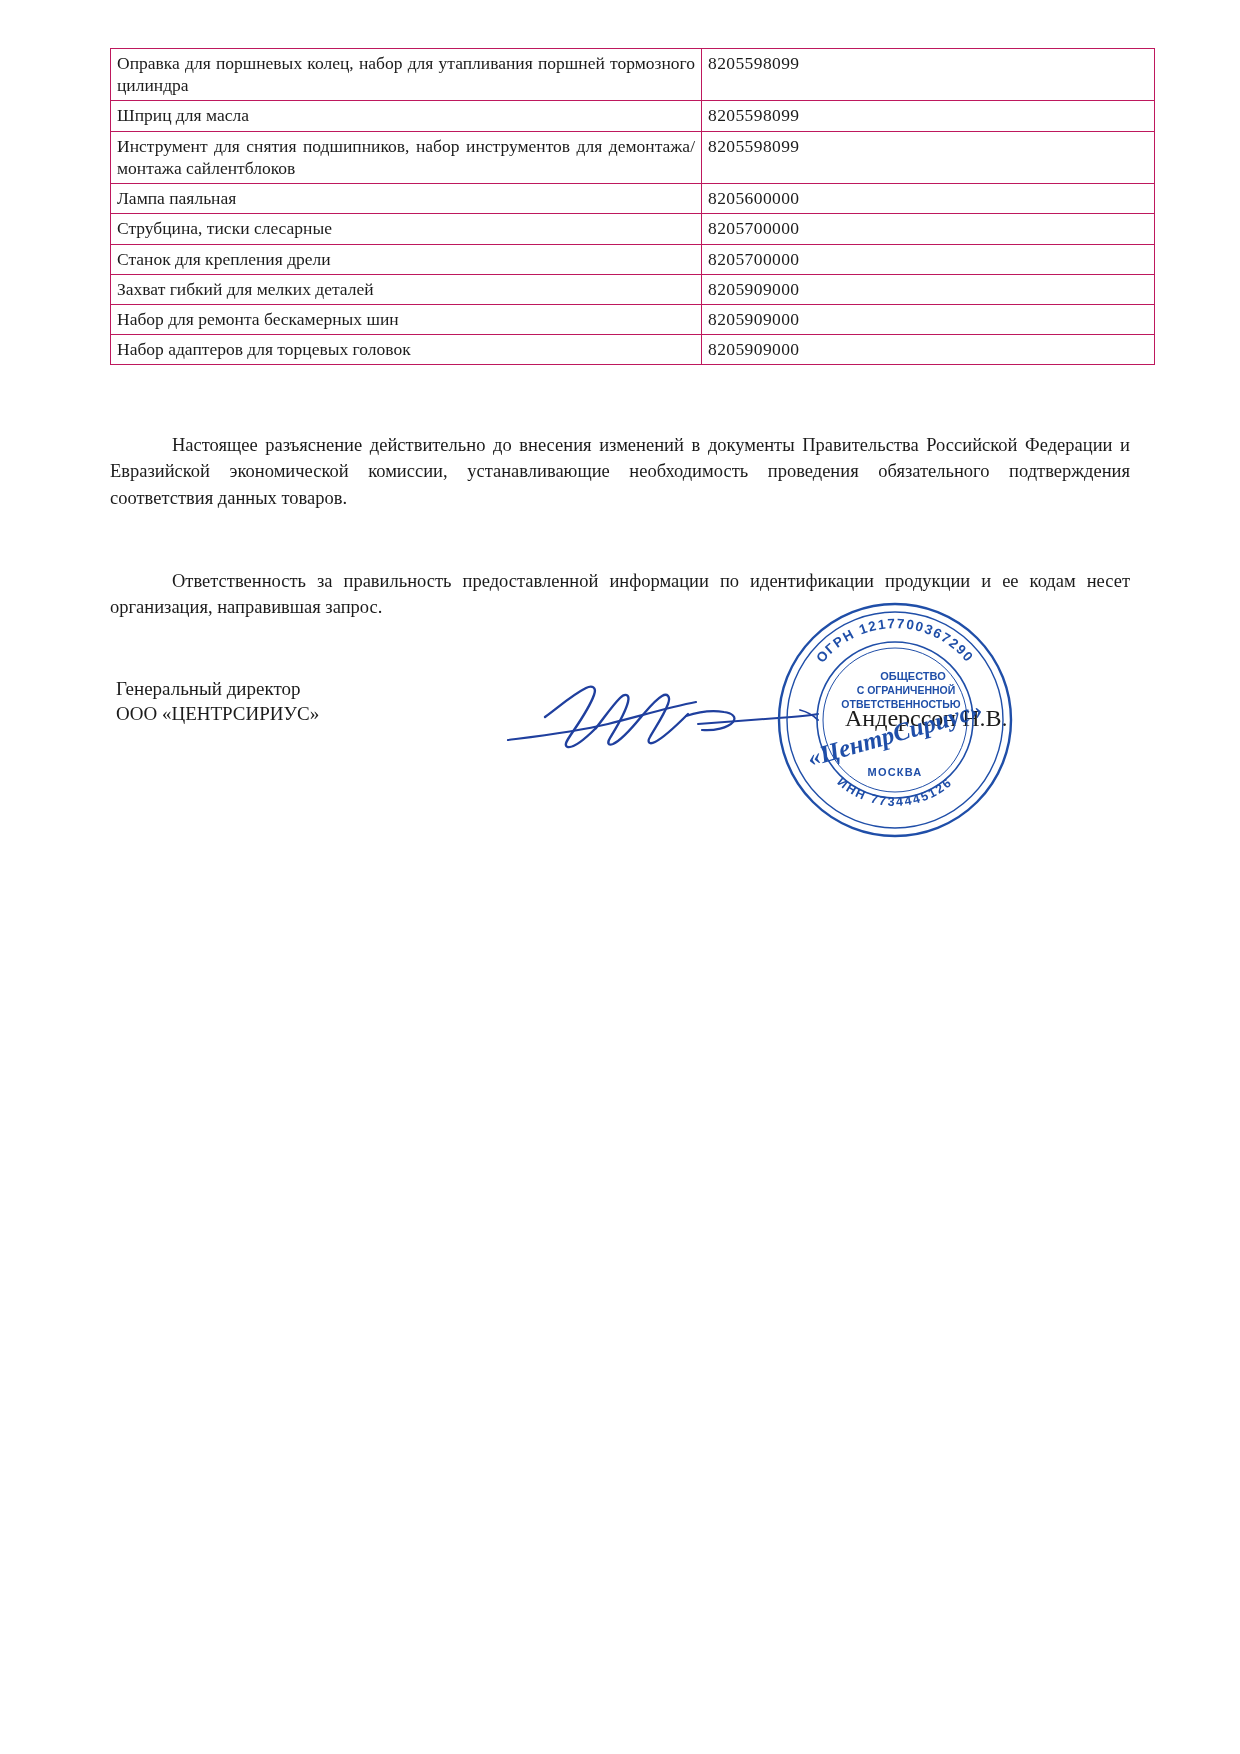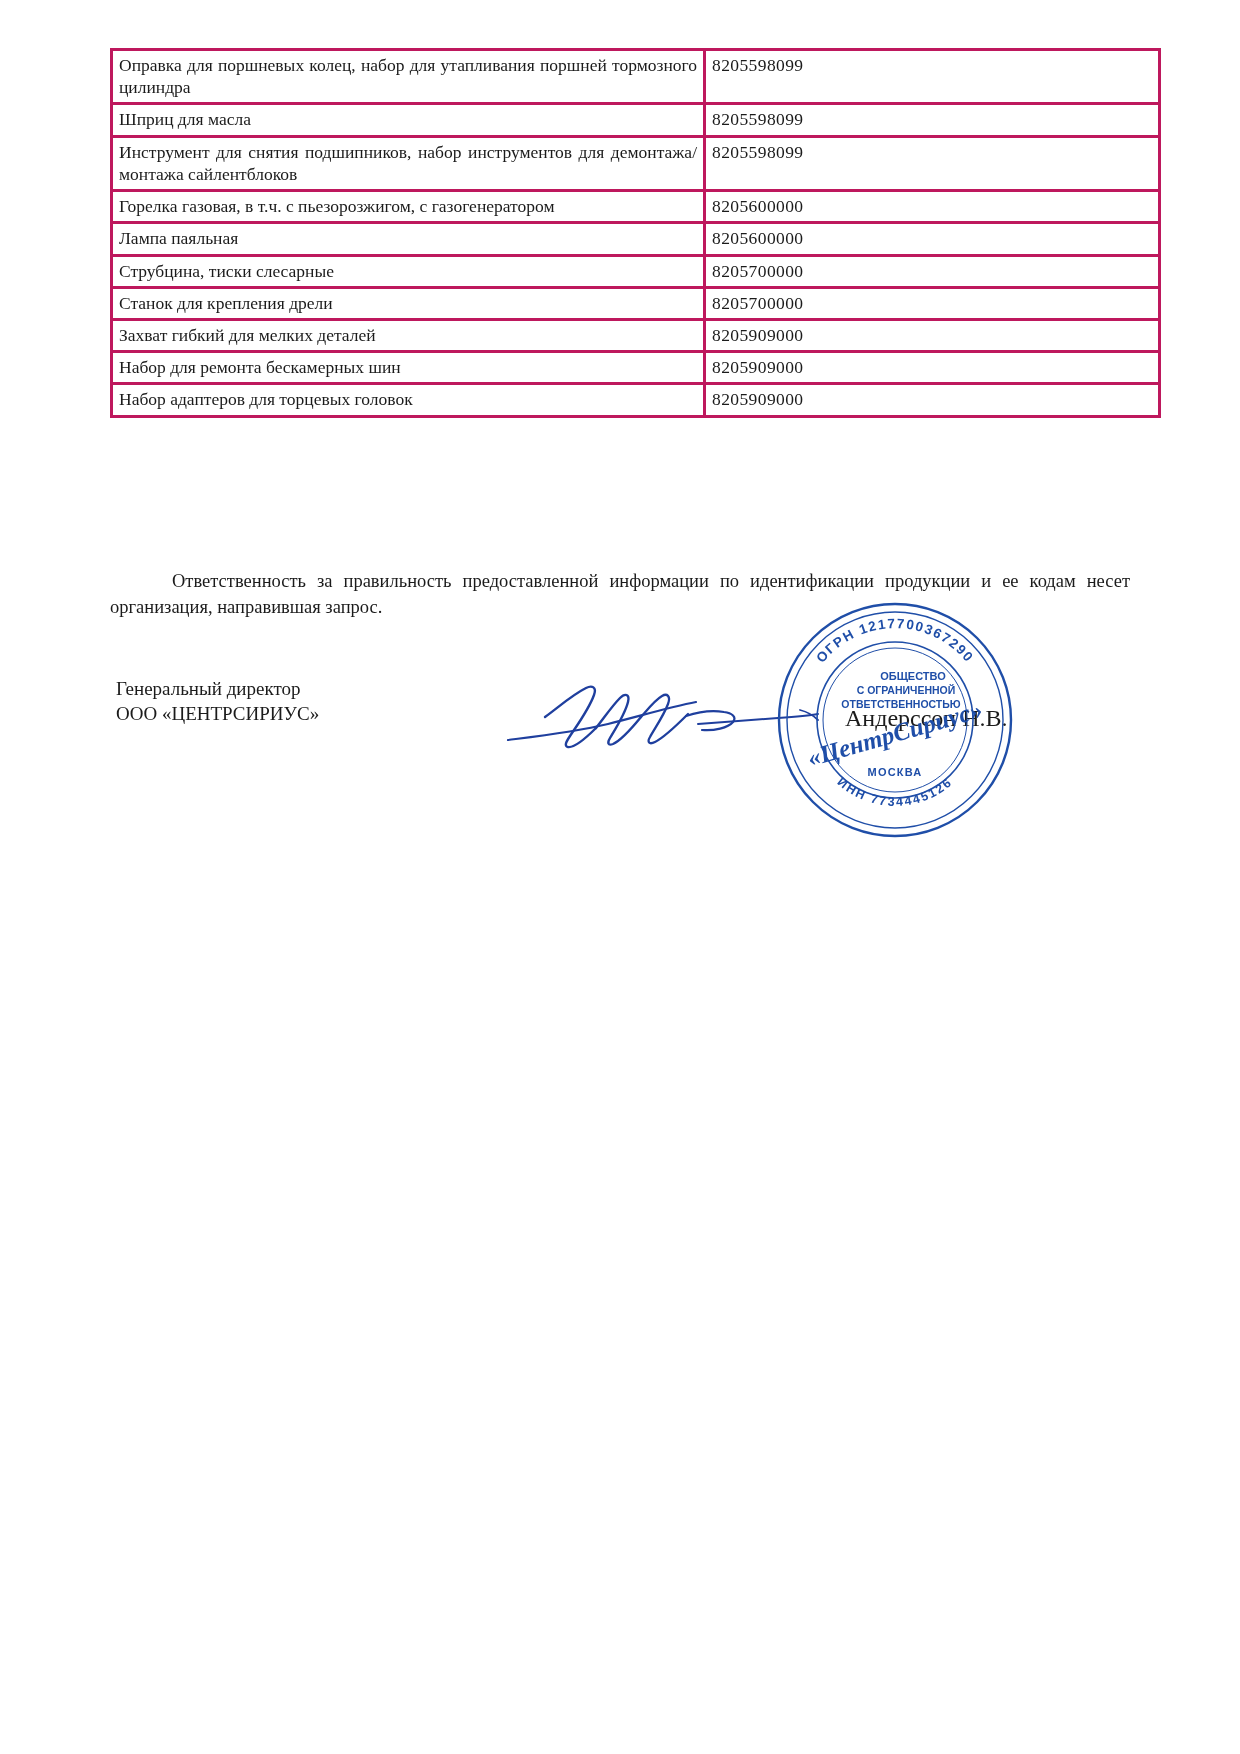--- a/index.html
+++ b/index.html
@@ -24,21 +24,21 @@
   
   .doc-table {
     position: absolute;
     left: 110px;
     top: 48px;
     width: 1020px;
     border-collapse: collapse;
     table-layout: fixed;
   }
   .doc-table td {
-    border: 3px solid #be185d;
+    border: 1px solid #be185d;
     padding: 3px 6px 4px 6px;
     font-size: 17.5px;
     line-height: 1.27;
     vertical-align: top;
     font-family: "Liberation Serif", serif;
   }
   .doc-table td.name {
     width: 578px;
   }
   .doc-table td.code {
@@ -115,24 +115,20 @@
       </tr>
       <tr>
         <td class="name just">Шприц для масла</td>
         <td class="code">8205598099</td>
       </tr>
       <tr>
         <td class="name just">Инструмент для снятия подшипников, набор инструментов для демонтажа/монтажа сайлентблоков</td>
         <td class="code">8205598099</td>
       </tr>
       <tr>
-        <td class="name">Горелка газовая, в т.ч. с пьезорозжигом, с газогенератором</td>
-        <td class="code">8205600000</td>
-      </tr>
-      <tr>
         <td class="name">Лампа паяльная</td>
         <td class="code">8205600000</td>
       </tr>
       <tr>
         <td class="name">Струбцина, тиски слесарные</td>
         <td class="code">8205700000</td>
       </tr>
       <tr>
         <td class="name">Станок для крепления дрели</td>
         <td class="code">8205700000</td>
@@ -145,20 +141,21 @@
         <td class="name">Набор для ремонта бескамерных шин</td>
         <td class="code">8205909000</td>
       </tr>
       <tr>
         <td class="name">Набор адаптеров для торцевых головок</td>
         <td class="code">8205909000</td>
       </tr>
     </tbody>
   </table>
 
+  <div class="para" id="para-1">Настоящее разъяснение действительно до внесения изменений в документы Правительства Российской Федерации и Евразийской экономической комиссии, устанавливающие необходимость проведения обязательного подтверждения соответствия данных товаров.</div>
   <div class="para" id="para-2">Ответственность за правильность предоставленной информации по идентификации продукции и ее кодам несет организация, направившая запрос.</div>
 
   <div class="sign-block">
     <div>Генеральный директор</div>
     <div>ООО «ЦЕНТРСИРИУС»</div>
   </div>
   <div class="sign-name">Андерссон Н.В.</div>
 
   <svg class="signature" viewBox="0 0 330 110">
     <g fill="none" stroke="#1f3f9e" stroke-linecap="round" stroke-linejoin="round">

